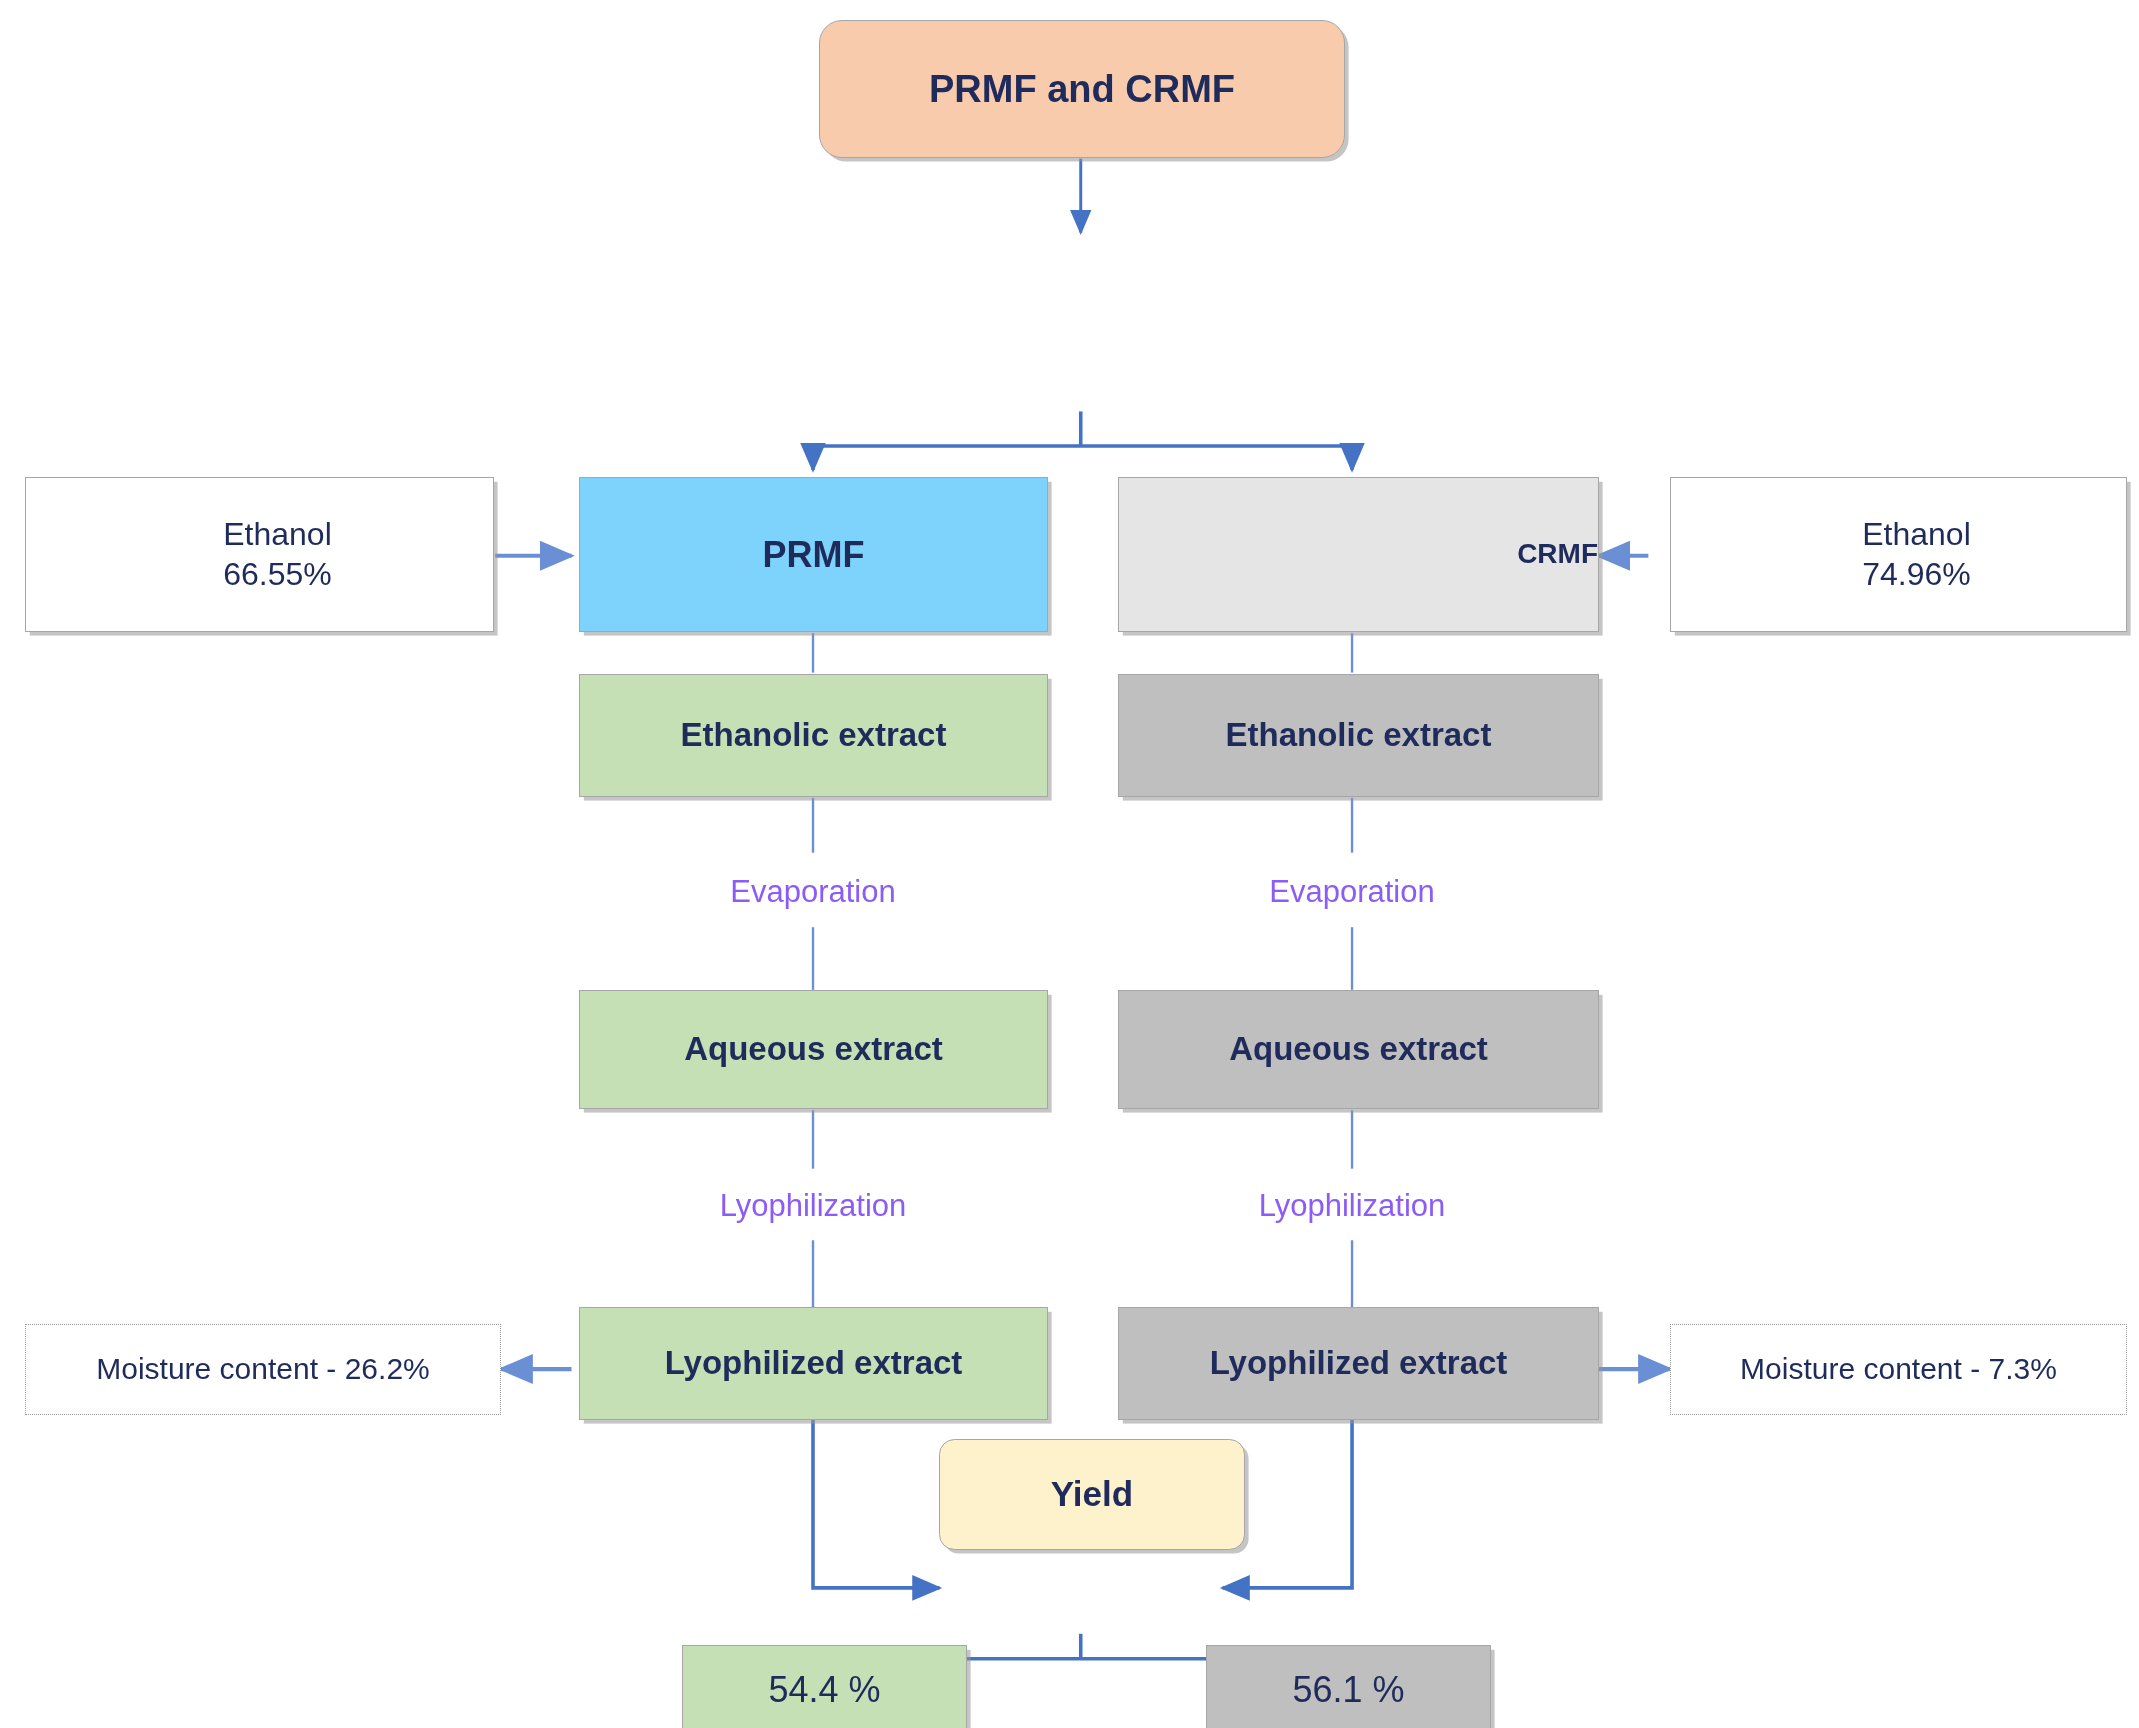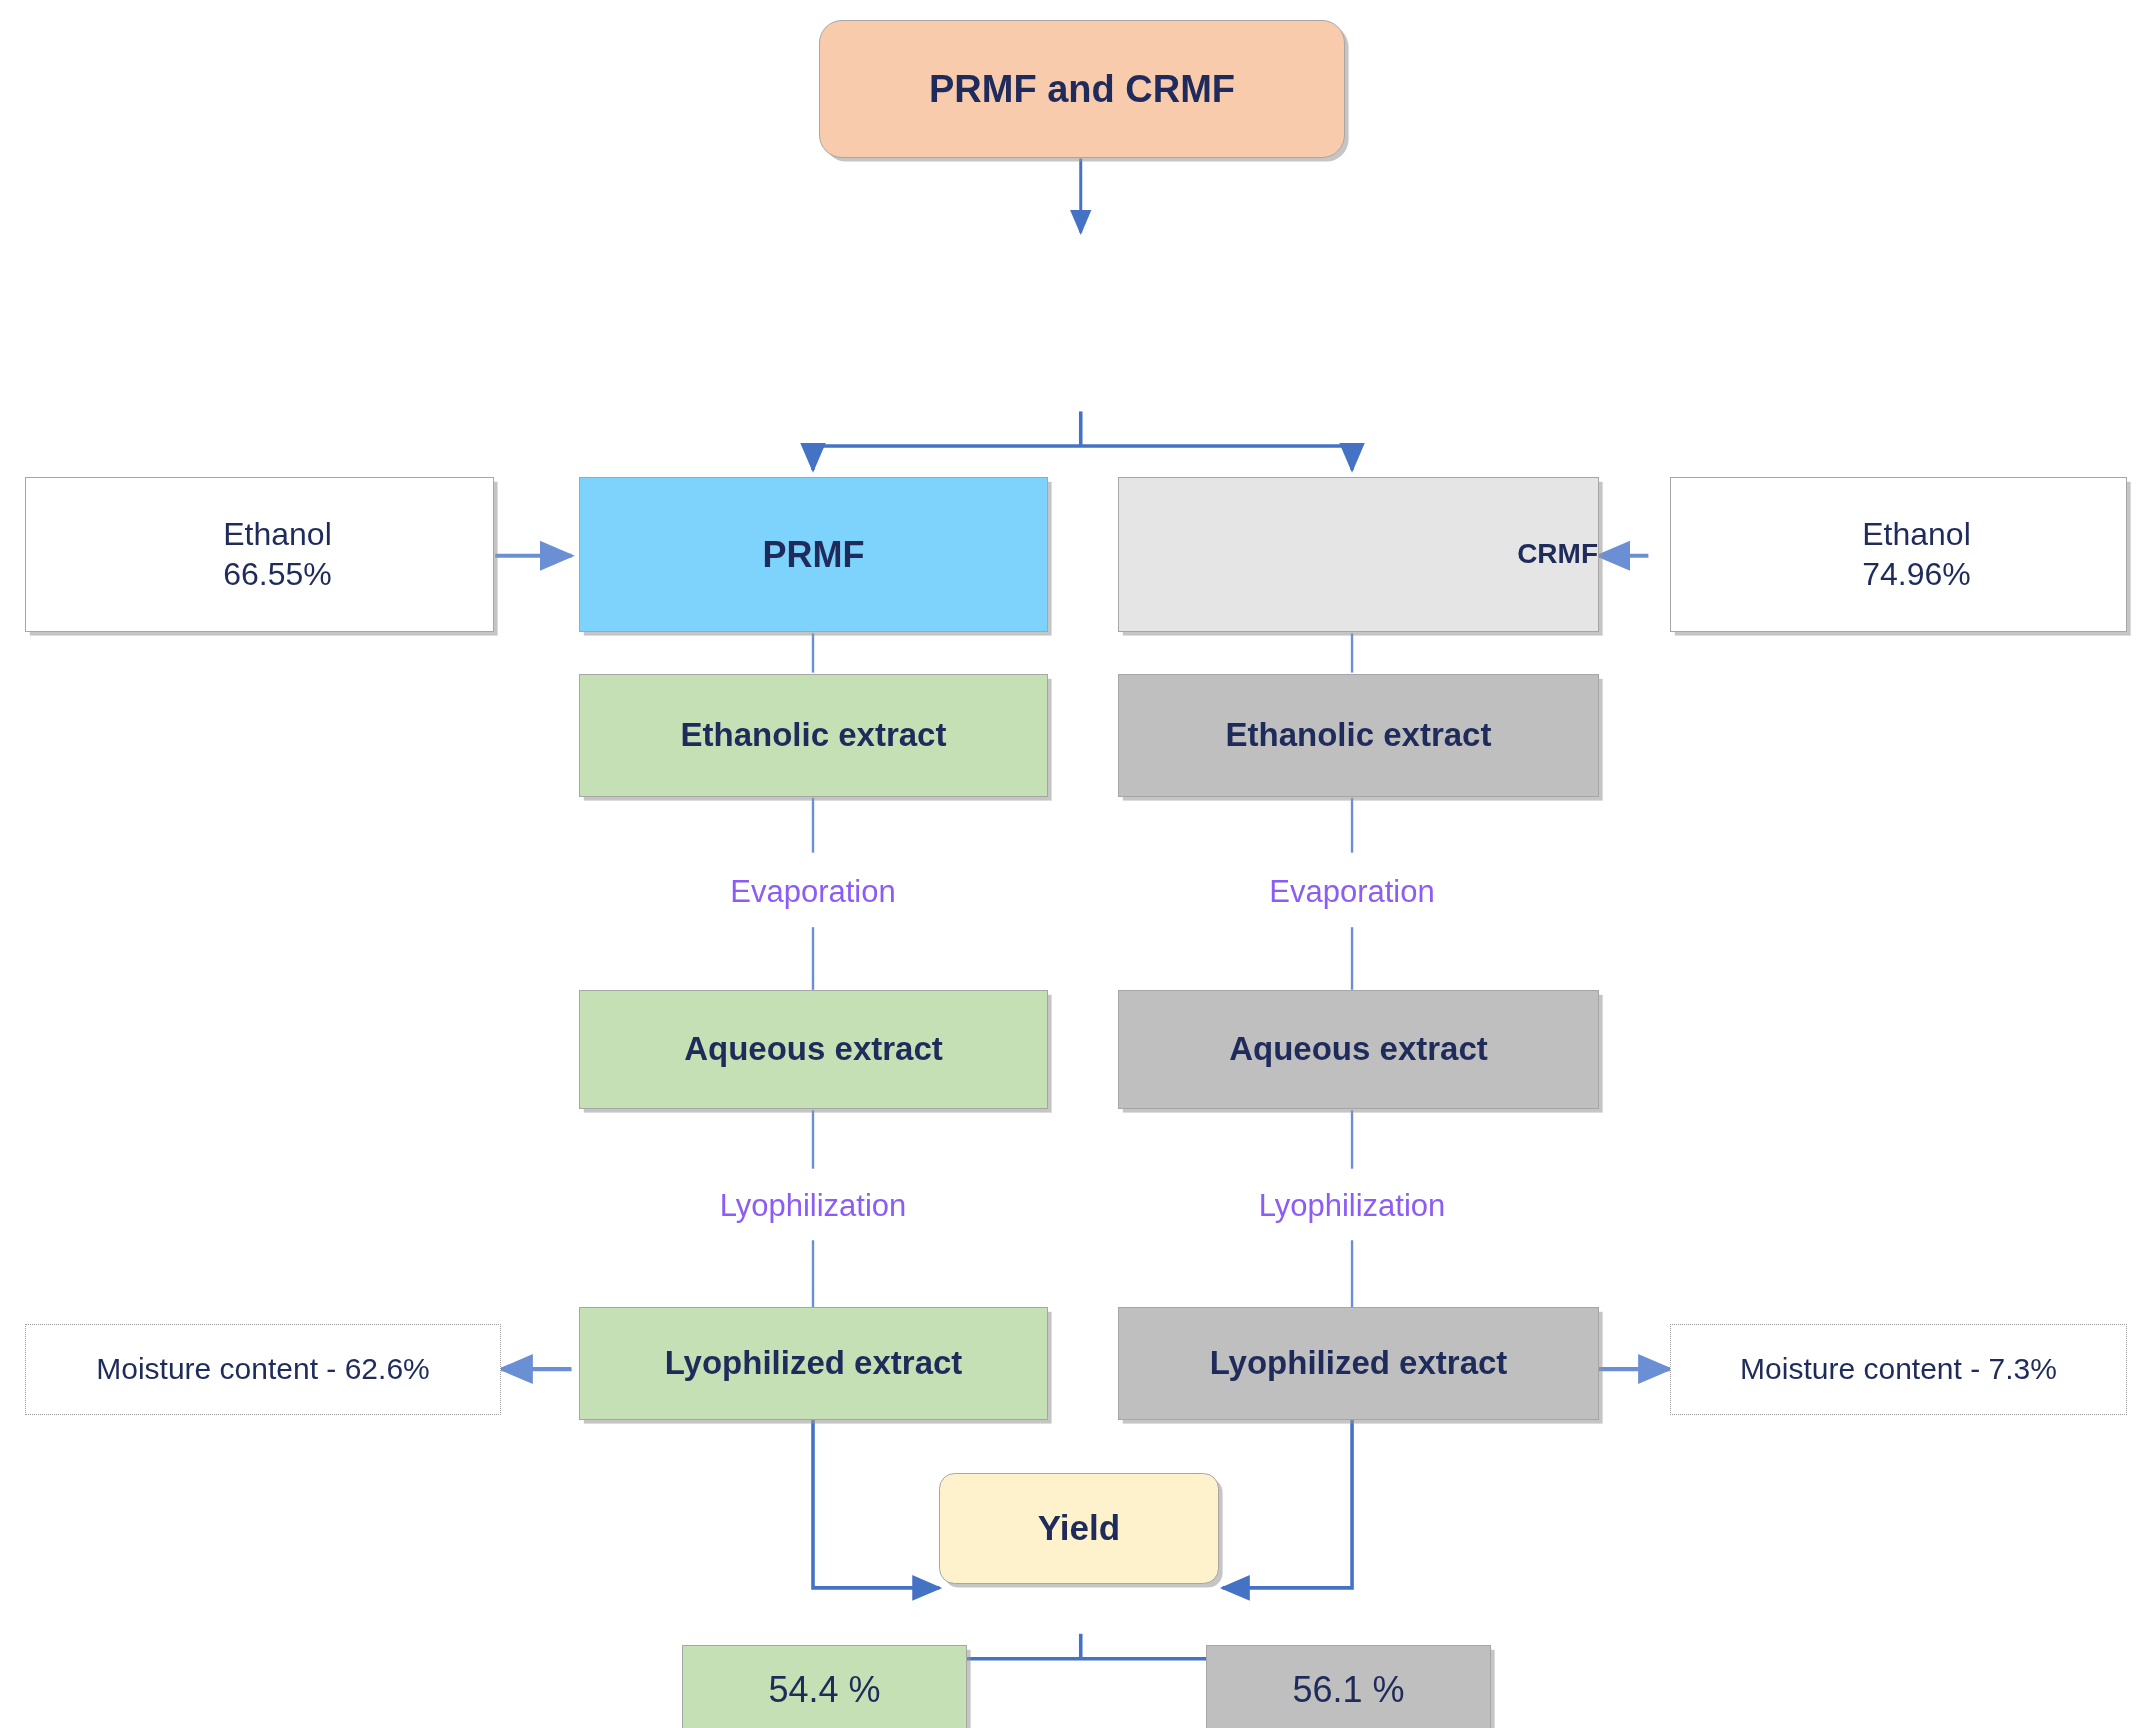--- a/index.html
+++ b/index.html
@@ -234,36 +234,36 @@
   </div>
 
   <div class="node n-gray-mid shadowed" style="left:1118px; top:990px; width:481px; height:119px;">
     <span>Aqueous extract</span>
   </div>
 
   <div class="edge-label" style="left:664px; top:1188px; width:298px;">Lyophilization</div>
   <div class="edge-label" style="left:1203px; top:1188px; width:298px;">Lyophilization</div>
 
   <div class="node n-dotted" style="left:25px; top:1324px; width:476px; height:91px;">
-    <span>Moisture content - 62.6%</span>
+    <span>Moisture content - 26.2%</span>
   </div>
 
   <div class="node n-green-mid shadowed" style="left:579px; top:1307px; width:469px; height:113px;">
     <span>Lyophilized extract</span>
   </div>
 
   <div class="node n-gray-mid shadowed" style="left:1118px; top:1307px; width:481px; height:113px;">
     <span>Lyophilized extract</span>
   </div>
 
   <div class="node n-dotted" style="left:1670px; top:1324px; width:457px; height:91px;">
     <span>Moisture content - 7.3%</span>
   </div>
 
-  <div class="node n-yield" style="left:939px; top:1473px; width:280px; height:111px;">
+  <div class="node n-yield" style="left:939px; top:1439px; width:306px; height:111px;">
     <span>Yield</span>
   </div>
 
   <div class="node n-green-result shadowed" style="left:682px; top:1645px; width:285px; height:89px;">
     <span>54.4 %</span>
   </div>
 
   <div class="node n-gray-result shadowed" style="left:1206px; top:1645px; width:285px; height:89px;">
     <span>56.1 %</span>
   </div>

